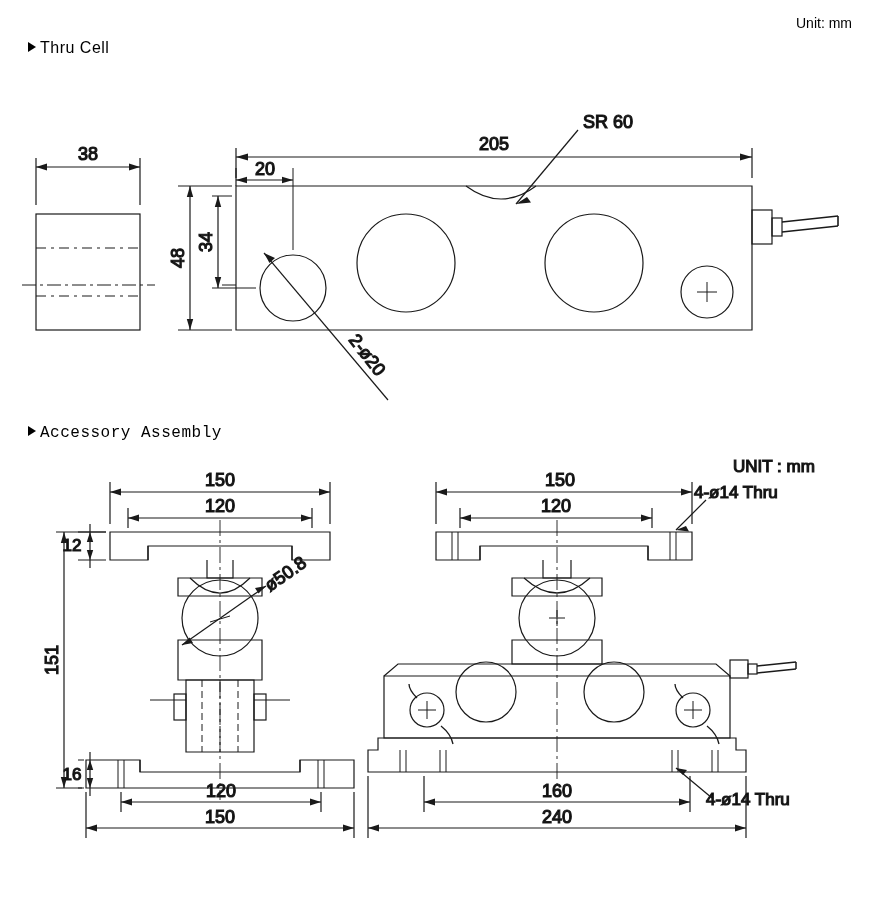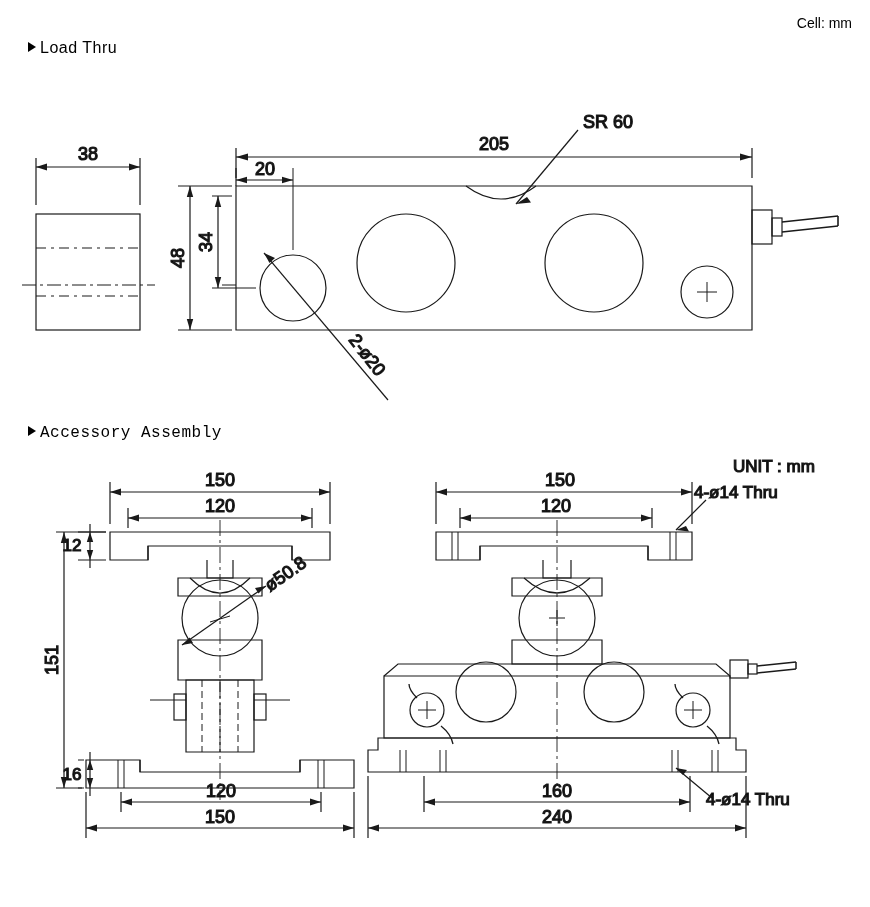--- a/index.html
+++ b/index.html
@@ -40,24 +40,24 @@
     margin-right: 4px;
     vertical-align: 1px;
   }
   svg { position: absolute; left: 0; top: 0; }
   .dimtxt { font-size: 17px; font-family: "Liberation Sans", sans-serif; fill: #000; }
   .dimtxt-lg { font-size: 18px; font-family: "Liberation Sans", sans-serif; fill: #000; }
 </style>
 </head>
 <body>
 
-<div class="lbl unit-top">Cell: mm</div>
+<div class="lbl unit-top">Unit: mm</div>
 
 <div class="lbl section-title" style="left:28px; top:40px;">
-  <span class="tri"></span><span>Load Thru</span>
+  <span class="tri"></span><span>Thru Cell</span>
 </div>
 
 <div class="lbl section-title" style="left:28px; top:425px;font-family:Liberation Mono, monospace;">
   <span class="tri"></span><span>Accessory Assembly</span>
 </div>
 
 <svg width="870" height="907" viewBox="0 0 870 907">
   <g stroke="#1a1a1a" fill="none" stroke-width="1.2">
 
     <g>

